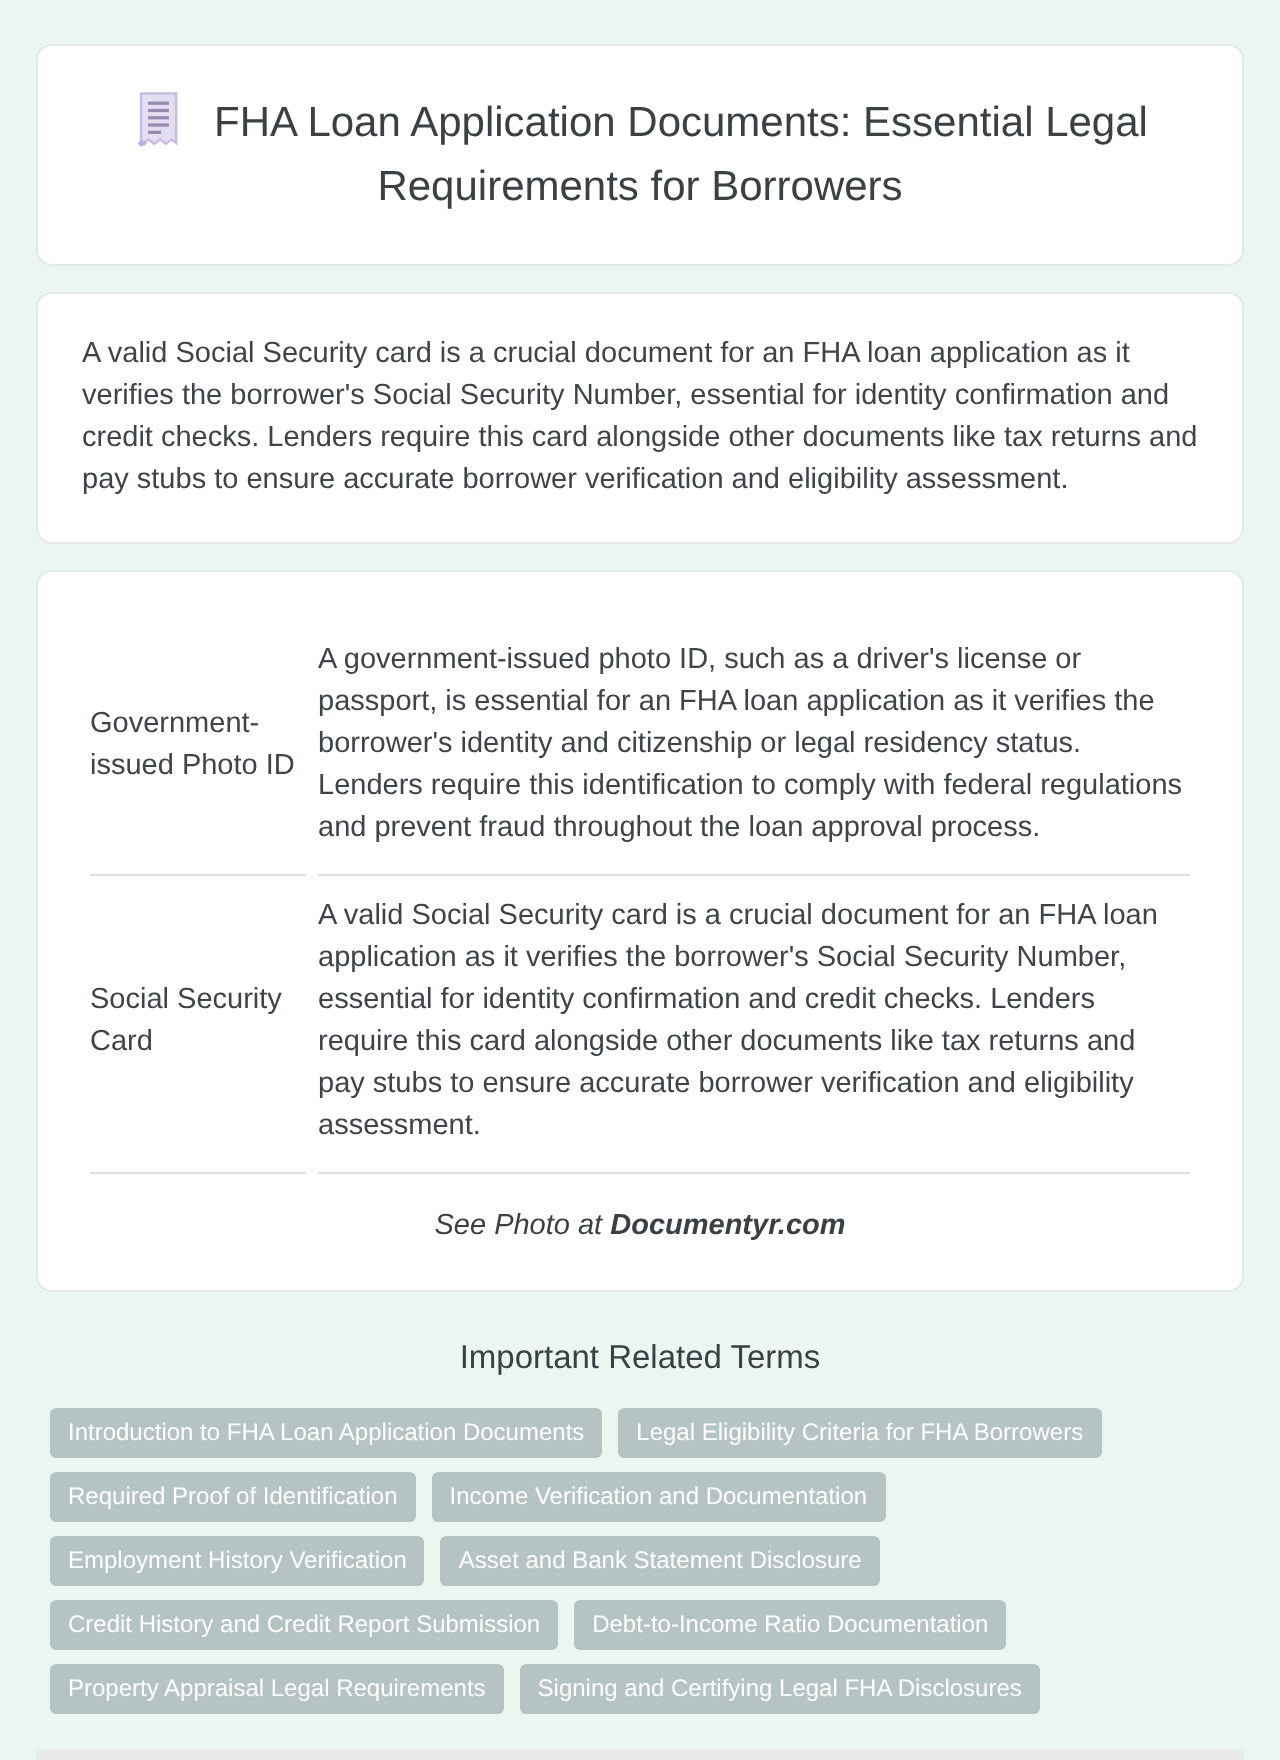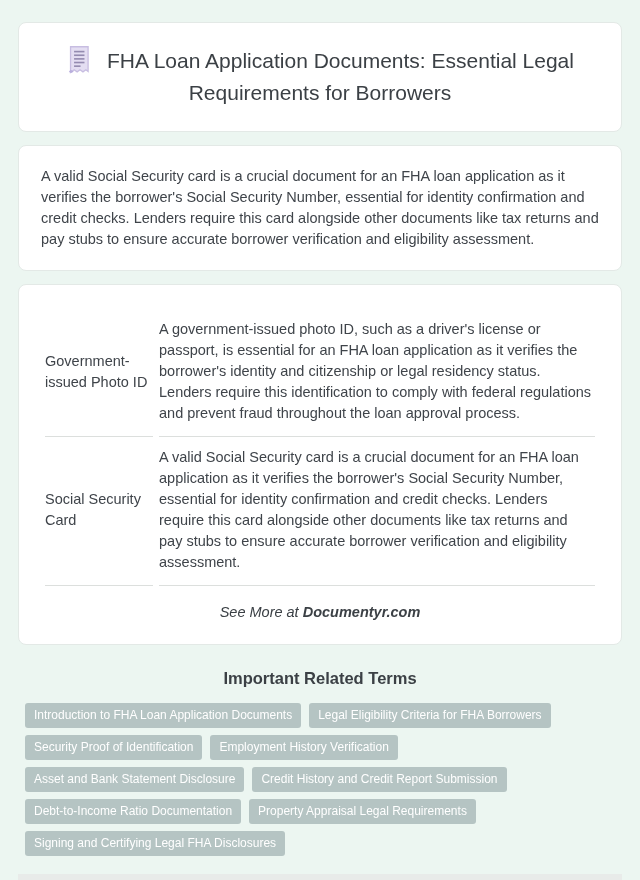--- a/index.html
+++ b/index.html
@@ -83,21 +83,21 @@
   }
   .see-more .brand {
     font-weight: bold;
     cursor: pointer;
     margin-top: 16px;
   }
   
   .related-heading {
     text-align: center;
     font-size: 16.5px;
-    font-weight: 700;
+    font-weight: 400;
     color: #3b4045;
     margin: 0 0 15px 0;
   }
   .tags {
     display: flex;
     flex-wrap: wrap;
     gap: 7px 8px;
     margin: 0 7px 18px;
   }
   .tag {
@@ -152,30 +152,31 @@
           <td class="term-cell">Government-issued Photo ID</td>
           <td class="desc-cell">A government-issued photo ID, such as a driver's license or passport, is essential for an FHA loan application as it verifies the borrower's identity and citizenship or legal residency status. Lenders require this identification to comply with federal regulations and prevent fraud throughout the loan approval process.</td>
         </tr>
         <tr>
           <td class="term-cell">Social Security Card</td>
           <td class="desc-cell">A valid Social Security card is a crucial document for an FHA loan application as it verifies the borrower's Social Security Number, essential for identity confirmation and credit checks. Lenders require this card alongside other documents like tax returns and pay stubs to ensure accurate borrower verification and eligibility assessment.</td>
         </tr>
       </tbody>
     </table>
     <div class="see-more">
-      <span>See More at </span><span class="brand">Documentyr.com</span>
+      <span>See Photo at </span><span class="brand">Documentyr.com</span>
     </div>
   </div>
 
   <h2 class="related-heading">Important Related Terms</h2>
 
   <div class="tags">
     <span class="tag">Introduction to FHA Loan Application Documents</span>
     <span class="tag">Legal Eligibility Criteria for FHA Borrowers</span>
-    <span class="tag">Security Proof of Identification</span>
+    <span class="tag">Required Proof of Identification</span>
+    <span class="tag">Income Verification and Documentation</span>
     <span class="tag">Employment History Verification</span>
     <span class="tag">Asset and Bank Statement Disclosure</span>
     <span class="tag">Credit History and Credit Report Submission</span>
     <span class="tag">Debt-to-Income Ratio Documentation</span>
     <span class="tag">Property Appraisal Legal Requirements</span>
     <span class="tag">Signing and Certifying Legal FHA Disclosures</span>
   </div>
 
   <div class="footer-bar">
     

